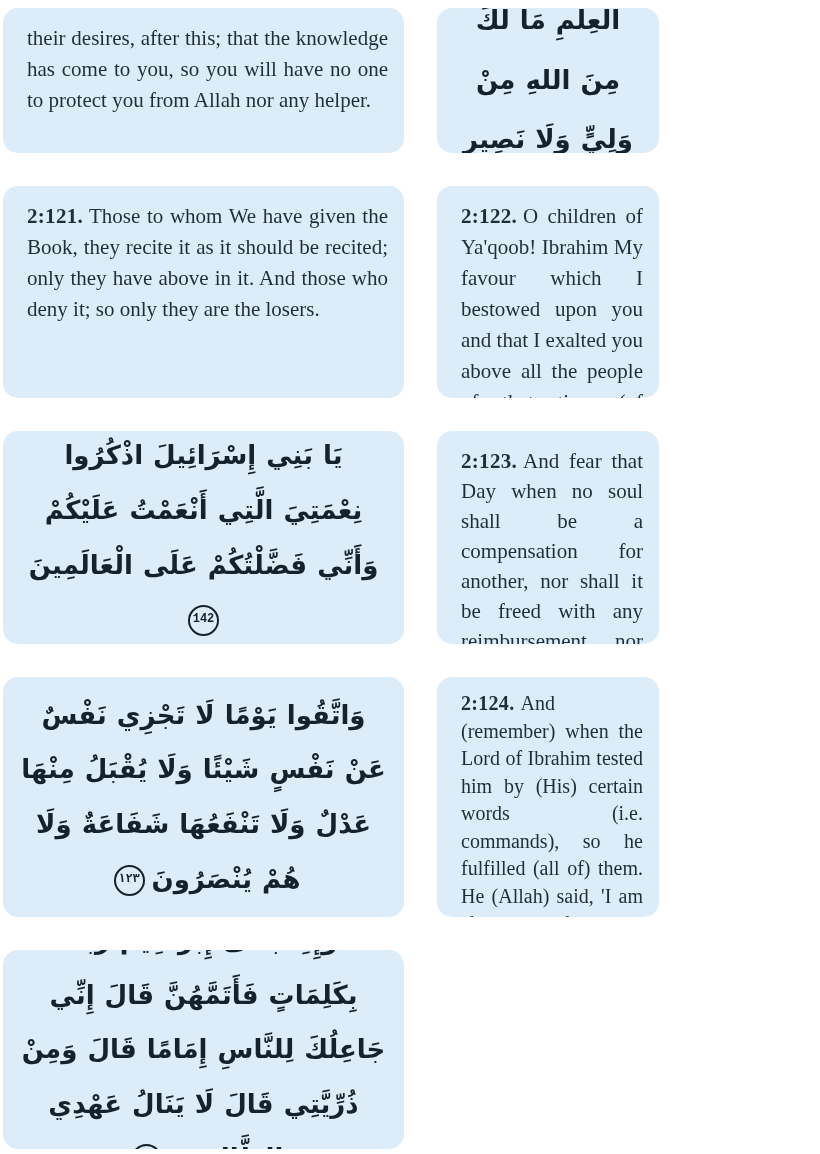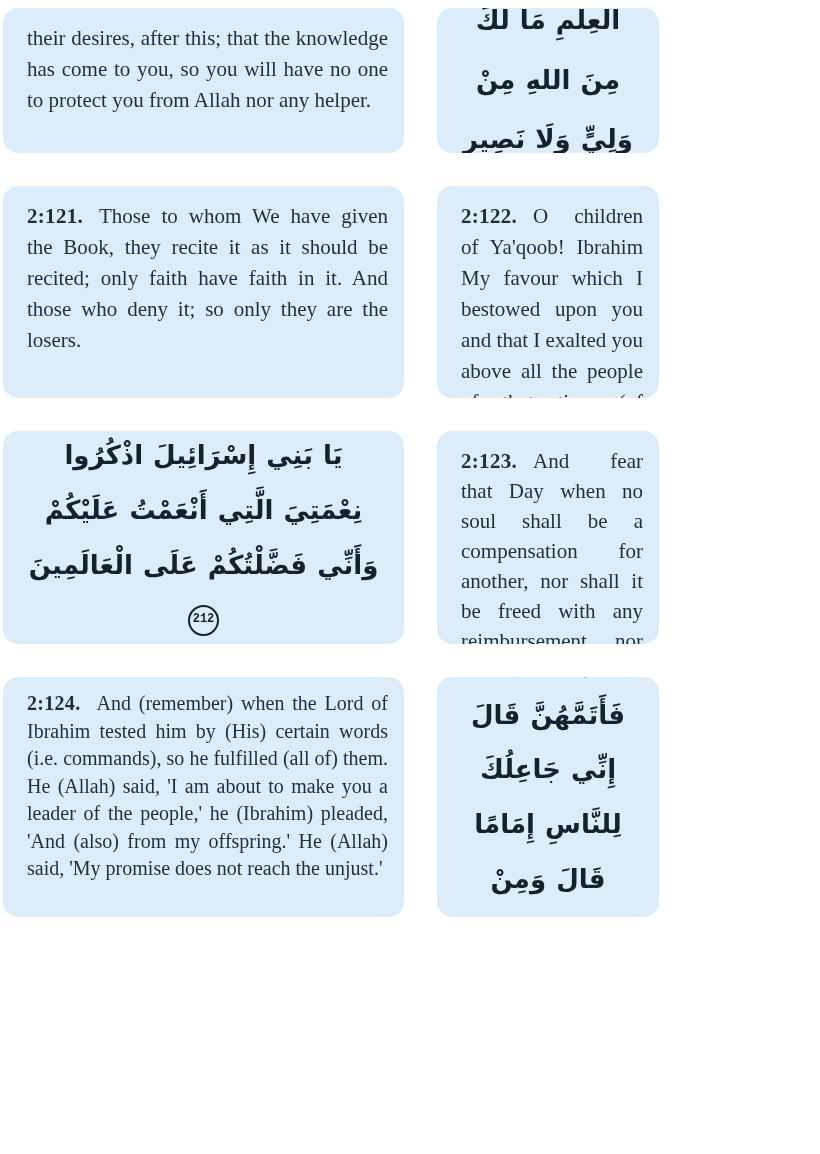--- a/index.html
+++ b/index.html
@@ -37,21 +37,21 @@
     color: var(--ink, #1f2f38);
     font-size: 21px;
     line-height: 31px;
     text-align: justify;
   }
   .english-panel .vref {
     font-weight: bold;
     letter-spacing: 0.3px;
   }
   .english-panel .vref:not(:empty) {
-    margin-right: 16px;
+    margin-right: 6px;
   }
   .row5-en {
     font-size: 20px;
     line-height: 27.5px;
     padding-top: 13px;
   }
   .row4-en { line-height: 30px; }
   .arabic-panel {
     display: flex;
     flex-direction: column;
@@ -92,32 +92,35 @@
 <div class="page">
 
   <div class="panel english-panel">
     <span class="vref"></span><span>their desires, after this; that the knowledge has come to you, so you will have no one to protect you from Allah nor any helper.</span>
   </div>
   <div class="panel arabic-panel row1-ar">
     <div class="arabic-text"><span>جَآءَكَ مِنَ الْعِلْمِ مَا لَكَ مِنَ اللهِ مِنْ وَلِيٍّ وَلَا نَصِيرٍ</span><span class="ayah-badge">١٢٠</span></div>
   </div>
 
   <div class="panel english-panel">
-    <span class="vref">2:121.</span><span>Those to whom We have given the Book, they recite it as it should be recited; only faith have faith in it. And those who deny it; so only they are the losers.</span>
+    <span class="vref">2:121.</span><span>Those to whom We have given the Book, they recite it as it should be recited; only they have above in it. And those who deny it; so only they are the losers.</span>
   </div>
 
   <div class="panel english-panel">
     <span class="vref">2:122.</span><span>O children of Ya'qoob! Ibrahim My favour which I bestowed upon you and that I exalted you above all the people of that time (of yours).</span>
   </div>
   <div class="panel arabic-panel">
-    <div class="arabic-text"><span>يَا بَنِي إِسْرَائِيلَ اذْكُرُوا نِعْمَتِيَ الَّتِي أَنْعَمْتُ عَلَيْكُمْ وَأَنِّي فَضَّلْتُكُمْ عَلَى الْعَالَمِينَ</span><span class="ayah-badge">212</span></div>
+    <div class="arabic-text"><span>يَا بَنِي إِسْرَائِيلَ اذْكُرُوا نِعْمَتِيَ الَّتِي أَنْعَمْتُ عَلَيْكُمْ وَأَنِّي فَضَّلْتُكُمْ عَلَى الْعَالَمِينَ</span><span class="ayah-badge">142</span></div>
   </div>
 
   <div class="panel english-panel row4-en">
     <span class="vref">2:123.</span><span>And fear that Day when no soul shall be a compensation for another, nor shall it be freed with any reimbursement, nor shall any intercession benefit a disbeliever, nor are have to be helped.</span>
+  </div>
+  <div class="panel arabic-panel">
+    <div class="arabic-text"><span>وَاتَّقُوا يَوْمًا لَا تَجْزِي نَفْسٌ عَنْ نَفْسٍ شَيْئًا وَلَا يُقْبَلُ مِنْهَا عَدْلٌ وَلَا تَنْفَعُهَا شَفَاعَةٌ وَلَا هُمْ يُنْصَرُونَ</span><span class="ayah-badge">١٢٣</span></div>
   </div>
 
   <div class="panel english-panel row5-en">
     <span class="vref">2:124.</span><span>And (remember) when the Lord of Ibrahim tested him by (His) certain words (i.e. commands), so he fulfilled (all of) them. He (Allah) said, 'I am about to make you a leader of the people,' he (Ibrahim) pleaded, 'And (also) from my offspring.' He (Allah) said, 'My promise does not reach the unjust.'</span>
   </div>
   <div class="panel arabic-panel">
     <div class="arabic-text"><span>وَإِذِ ابْتَلَى إِبْرَاهِيمَ رَبُّهُ بِكَلِمَاتٍ فَأَتَمَّهُنَّ قَالَ إِنِّي جَاعِلُكَ لِلنَّاسِ إِمَامًا قَالَ وَمِنْ ذُرِّيَّتِي قَالَ لَا يَنَالُ عَهْدِي الظَّالِمِينَ</span><span class="ayah-badge">206</span></div>
   </div>
 
 </div>

